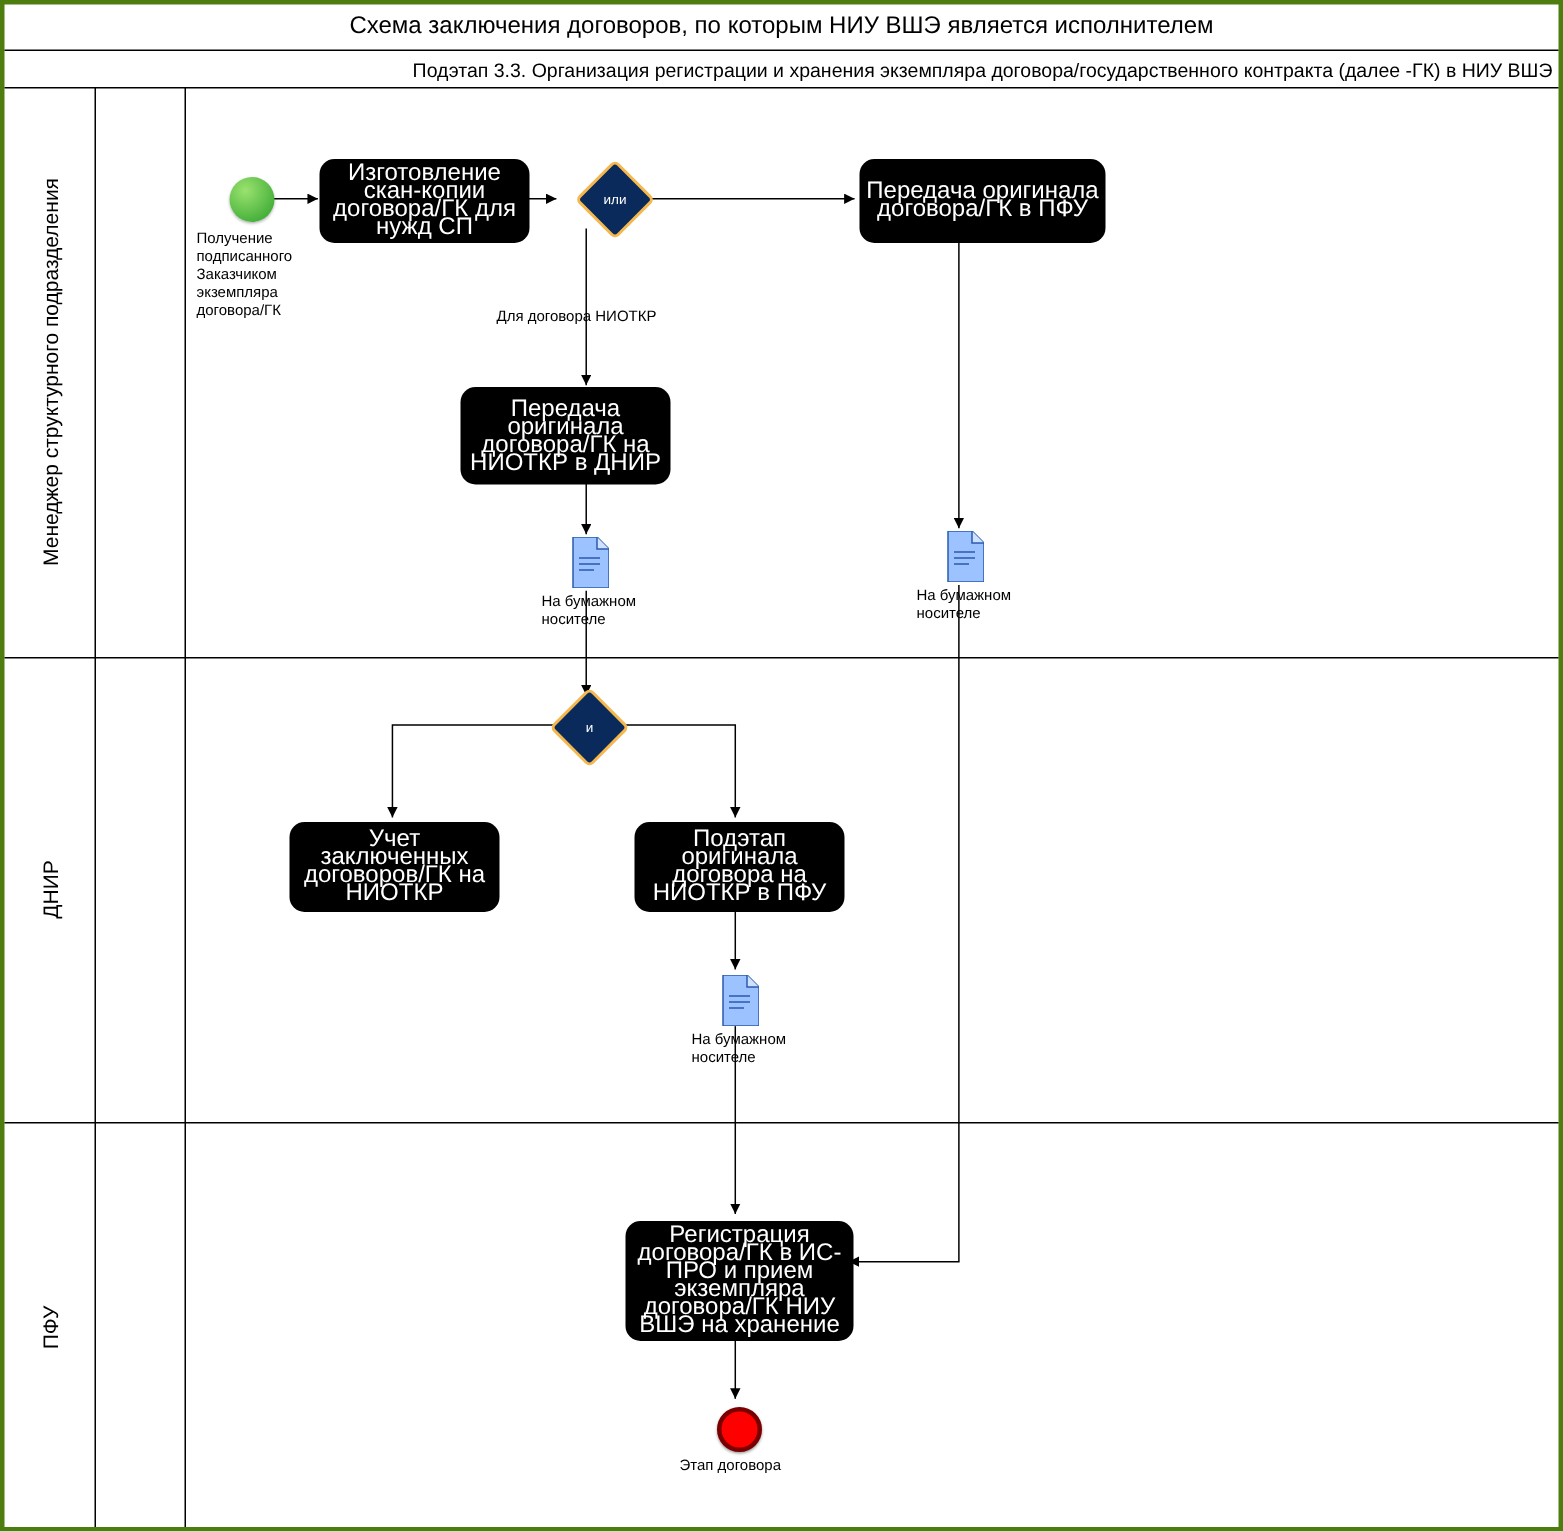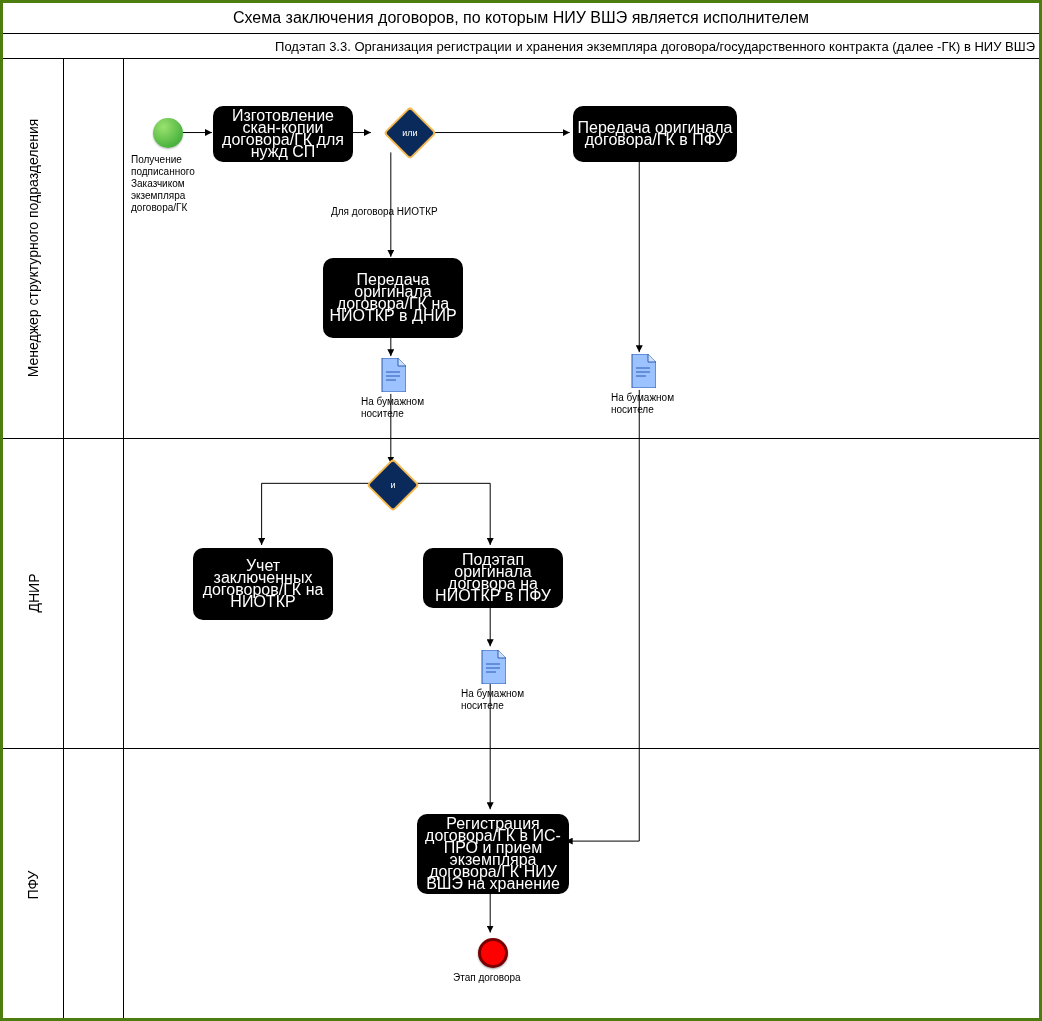--- a/index.html
+++ b/index.html
@@ -100,21 +100,21 @@
       <div class="diamond"></div>
       <div class="gtxt">или</div>
     </div>
 
     <div class="cap" style="left:328px;top:148px;width:124px">Для договора НИОТКР</div>
 
     <div class="task" style="left:570px;top:48px;width:164px;height:56px">
         <span>Передача оригинала договора/ГК в ПФУ</span>
       </div>
 
-    <div class="task" style="left:320px;top:200px;width:140px;height:80px">
+    <div class="task" style="left:304px;top:200px;width:140px;height:65px">
         <span>Передача оригинала договора/ГК на НИОТКР в ДНИР</span>
       </div>
 
     <div class="doc" style="left:377px;top:300px">
       <svg viewBox="0 0 26 34" width="26" height="34">
           <path d="M2,0 H18 L26,8 V34 H2 Z" fill="#9cc2ff" stroke="#2a5bb0"></path>
           <path d="M18,0 V8 H26" fill="#cfe1ff" stroke="#2a5bb0"></path>
           <path d="M6,14 H20 M6,18 H20 M6,22 H16" stroke="#2a5bb0" stroke-width="1"></path>
         </svg>
     </div>
@@ -127,21 +127,21 @@
           <path d="M6,14 H20 M6,18 H20 M6,22 H16" stroke="#2a5bb0" stroke-width="1"></path>
         </svg>
     </div>
     <div class="cap" style="left:608px;top:334px;width:64px">На бумажном носителе</div>
 
     <div class="gateway" style="left:371px;top:408px">
       <div class="diamond"></div>
       <div class="gtxt">и</div>
     </div>
 
-    <div class="task" style="left:190px;top:490px;width:140px;height:72px">
+    <div class="task" style="left:190px;top:490px;width:140px;height:60px">
         <span>Учет заключенных договоров/ГК на НИОТКР</span>
       </div>
 
     <div class="task" style="left:420px;top:490px;width:140px;height:60px">
         <span>Подэтап оригинала договора на НИОТКР в ПФУ</span>
       </div>
 
     <div class="doc" style="left:477px;top:592px">
       <svg viewBox="0 0 26 34" width="26" height="34">
           <path d="M2,0 H18 L26,8 V34 H2 Z" fill="#9cc2ff" stroke="#2a5bb0"></path>

